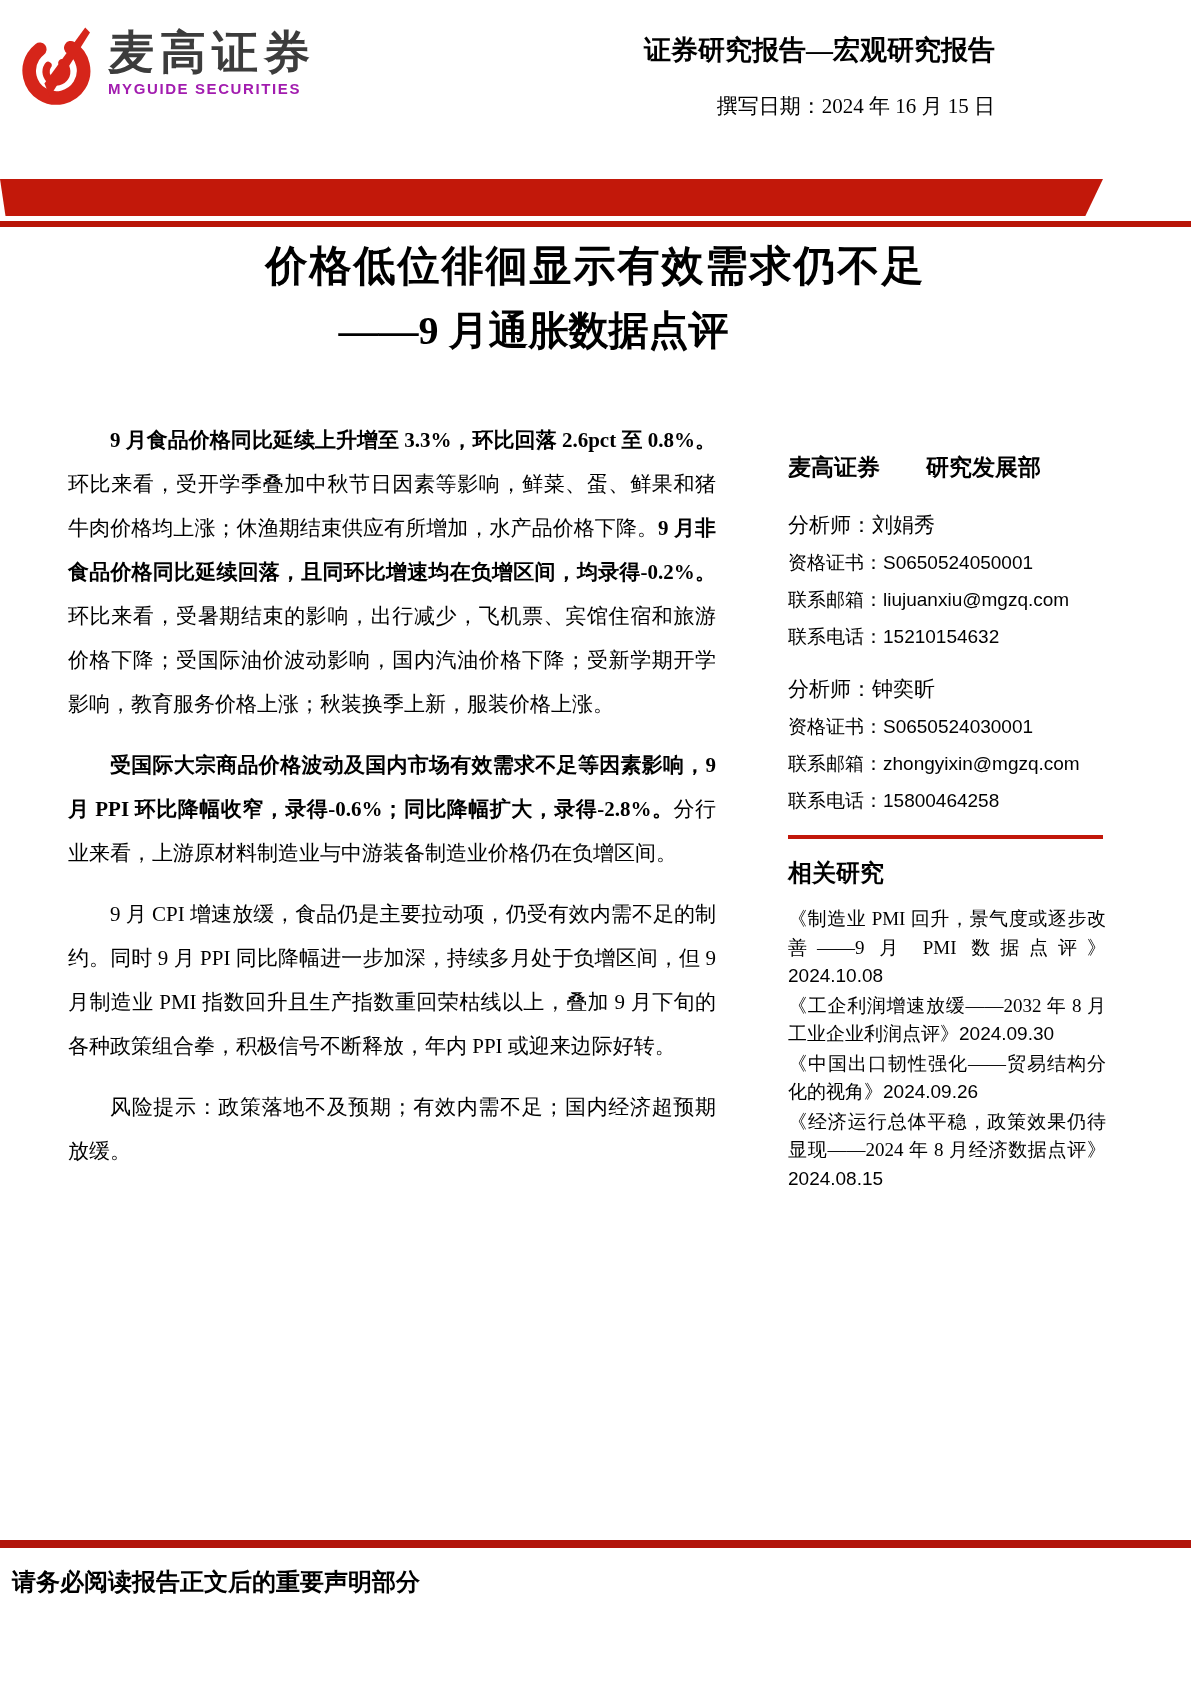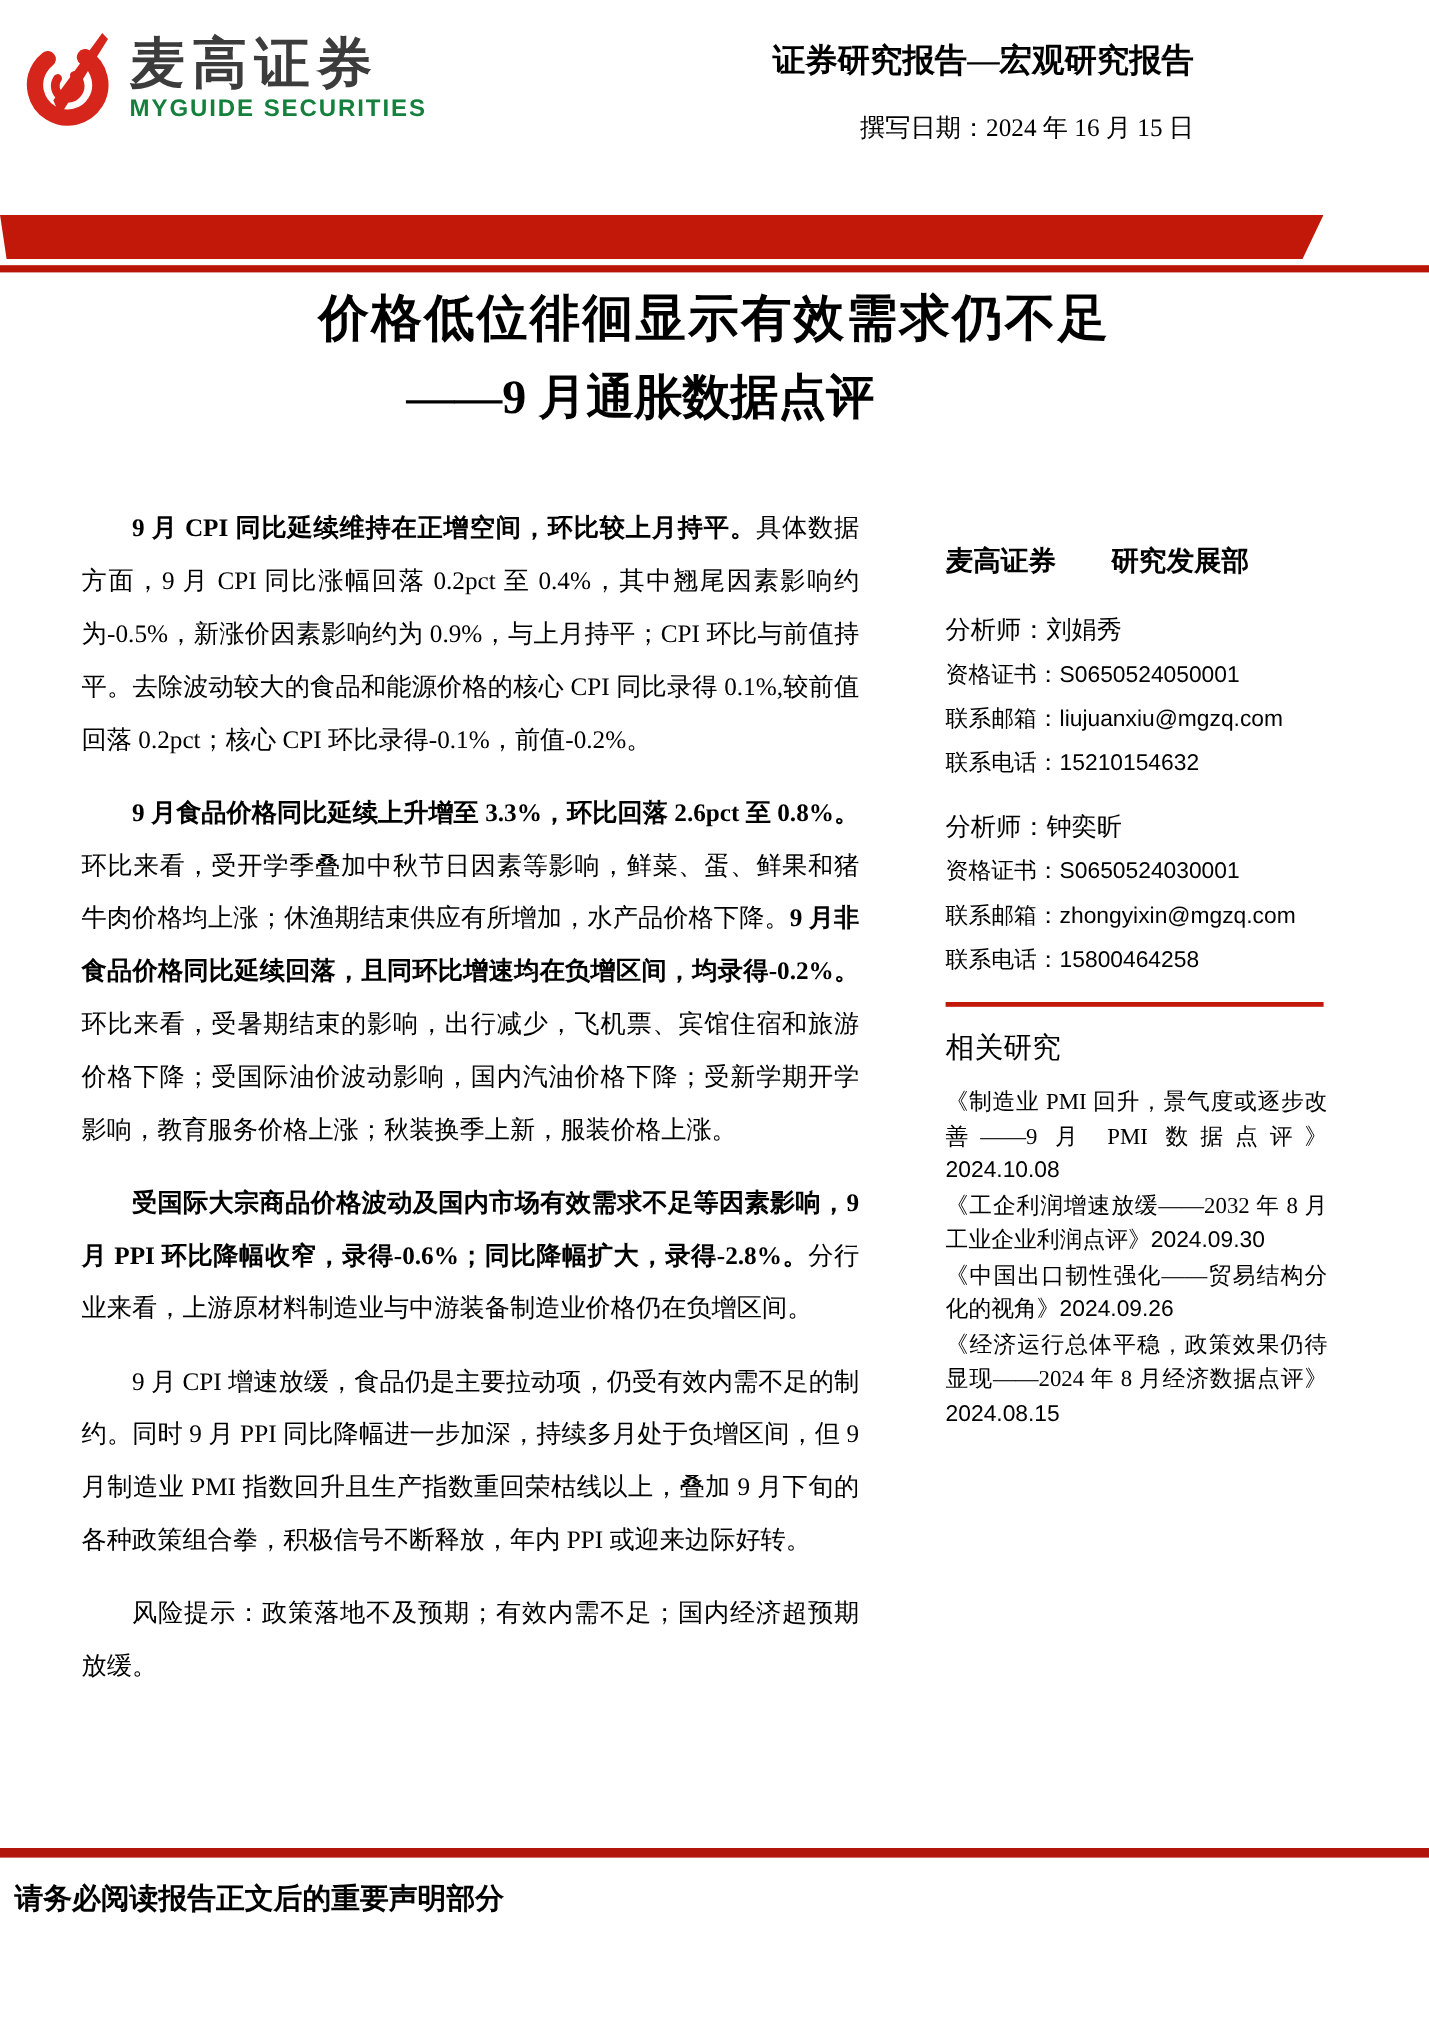--- a/index.html
+++ b/index.html
@@ -4,21 +4,21 @@
 <style>
   html,body{margin:0;padding:0;background:#ffffff;}
   .page{position:relative;width:1191px;height:1624px;background:#fff;overflow:hidden;
         font-family:"Liberation Serif","DejaVu Serif",serif;color:#000;}
 
   
   .logo{position:absolute;left:18px;top:26px;display:flex;align-items:flex-start;}
   .logo svg{display:block;}
   .logo-text{margin-left:10px;font-family:"Liberation Sans","DejaVu Sans",sans-serif;}
   .logo-cn{font-size:46px;font-weight:600;color:#3c3c3c;letter-spacing:6px;line-height:52px;}
-  .logo-en{font-size:20px;font-weight:600;color:#15803d;letter-spacing:1.6px;margin-top:2px;}
+  .logo-en{font-size:15px;font-weight:600;color:#a21caf;letter-spacing:1.6px;margin-top:2px;}
 
   .header-right{position:absolute;top:34px;right:196px;text-align:right;}
   .report-type{font-size:27px;font-weight:700;line-height:32px;}
   .report-date{font-size:21px;margin-top:26px;}
 
   
   .bar-thick{position:absolute;left:0;top:179px;width:1103px;height:37px;background:#C2180A;
              -webkit-clip-path:polygon(0 0,100% 0,98.4% 100%,0.5% 100%);
              clip-path:polygon(0 0,100% 0,98.4% 100%,0.5% 100%);}
   .bar-thin{position:absolute;left:0;top:221px;width:1191px;height:6px;background:#B81507;}
@@ -38,21 +38,21 @@
   
   .sidebar{position:absolute;left:788px;top:452px;width:318px;font-size:20px;}
   .dept{font-size:23px;font-weight:700;margin-bottom:24px;display:flex;}
   .dept .gap{width:46px;}
   .analyst{margin-bottom:16px;}
   .analyst .row{line-height:37px;}
   .analyst .row.name-row{font-size:21px;}
   .analyst .val{font-family:"Liberation Sans","DejaVu Sans",sans-serif;font-size:19px;}
   .analyst .lbl{font-size:19px;margin-top:40px;}
   .side-divider{height:4px;background:#C2180A;margin:14px 0 18px 0;width:315px;}
-  .related-heading{font-size:24px;font-weight:400;margin-bottom:16px;}
+  .related-heading{font-size:24px;font-weight:700;margin-bottom:16px;}
   .research-item{font-size:19px;line-height:28.5px;margin-bottom:1px;text-align:justify;}
   .research-item .date{font-family:"Liberation Sans","DejaVu Sans",sans-serif;}
 
   
   .footer-bar{position:absolute;left:0;top:1540px;width:1191px;height:8px;background:#B2150B;}
   .footer-text{position:absolute;left:12px;top:1566px;font-size:24px;font-weight:700;}
 </style>
 </head>
 <body>
 
@@ -77,21 +77,20 @@
 
   <div class="bar-thick"></div>
   <div class="bar-thin"></div>
 
   <div class="title-block">
     <div class="title-line1">价格低位徘徊显示有效需求仍不足</div>
     <div class="title-line2">——9 月通胀数据点评</div>
   </div>
 
   <div class="body-col" id="body-col">
-      <p class="para"><span class="b">9 月 CPI 同比延续维持在正增空间，环比较上月持平。</span><span>具体数据方面，9 月 CPI 同比涨幅回落 0.2pct 至 0.4%，其中翘尾因素影响约为-0.5%，新涨价因素影响约为 0.9%，与上月持平；CPI 环比与前值持平。去除波动较大的食品和能源价格的核心 CPI 同比录得 0.1%,较前值回落 0.2pct；核心 CPI 环比录得-0.1%，前值-0.2%。</span></p>
       <p class="para"><span class="b">9 月食品价格同比延续上升增至 3.3%，环比回落 2.6pct 至 0.8%。</span><span>环比来看，受开学季叠加中秋节日因素等影响，鲜菜、蛋、鲜果和猪牛肉价格均上涨；休渔期结束供应有所增加，水产品价格下降。</span><span class="b">9 月非食品价格同比延续回落，且同环比增速均在负增区间，均录得-0.2%。</span><span>环比来看，受暑期结束的影响，出行减少，飞机票、宾馆住宿和旅游价格下降；受国际油价波动影响，国内汽油价格下降；受新学期开学影响，教育服务价格上涨；秋装换季上新，服装价格上涨。</span></p>
       <p class="para"><span class="b">受国际大宗商品价格波动及国内市场有效需求不足等因素影响，9 月 PPI 环比降幅收窄，录得-0.6%；同比降幅扩大，录得-2.8%。</span><span>分行业来看，上游原材料制造业与中游装备制造业价格仍在负增区间。</span></p>
       <p class="para"><span>9 月 CPI 增速放缓，食品仍是主要拉动项，仍受有效内需不足的制约。同时 9 月 PPI 同比降幅进一步加深，持续多月处于负增区间，但 9 月制造业 PMI 指数回升且生产指数重回荣枯线以上，叠加 9 月下旬的各种政策组合拳，积极信号不断释放，年内 PPI 或迎来边际好转。</span></p>
       <p class="para"><span>风险提示：政策落地不及预期；有效内需不足；国内经济超预期放缓。</span></p>
     </div>
 
   <div class="sidebar">
     <div class="dept">
       <span>麦高证券</span>
       <span class="gap"></span>

